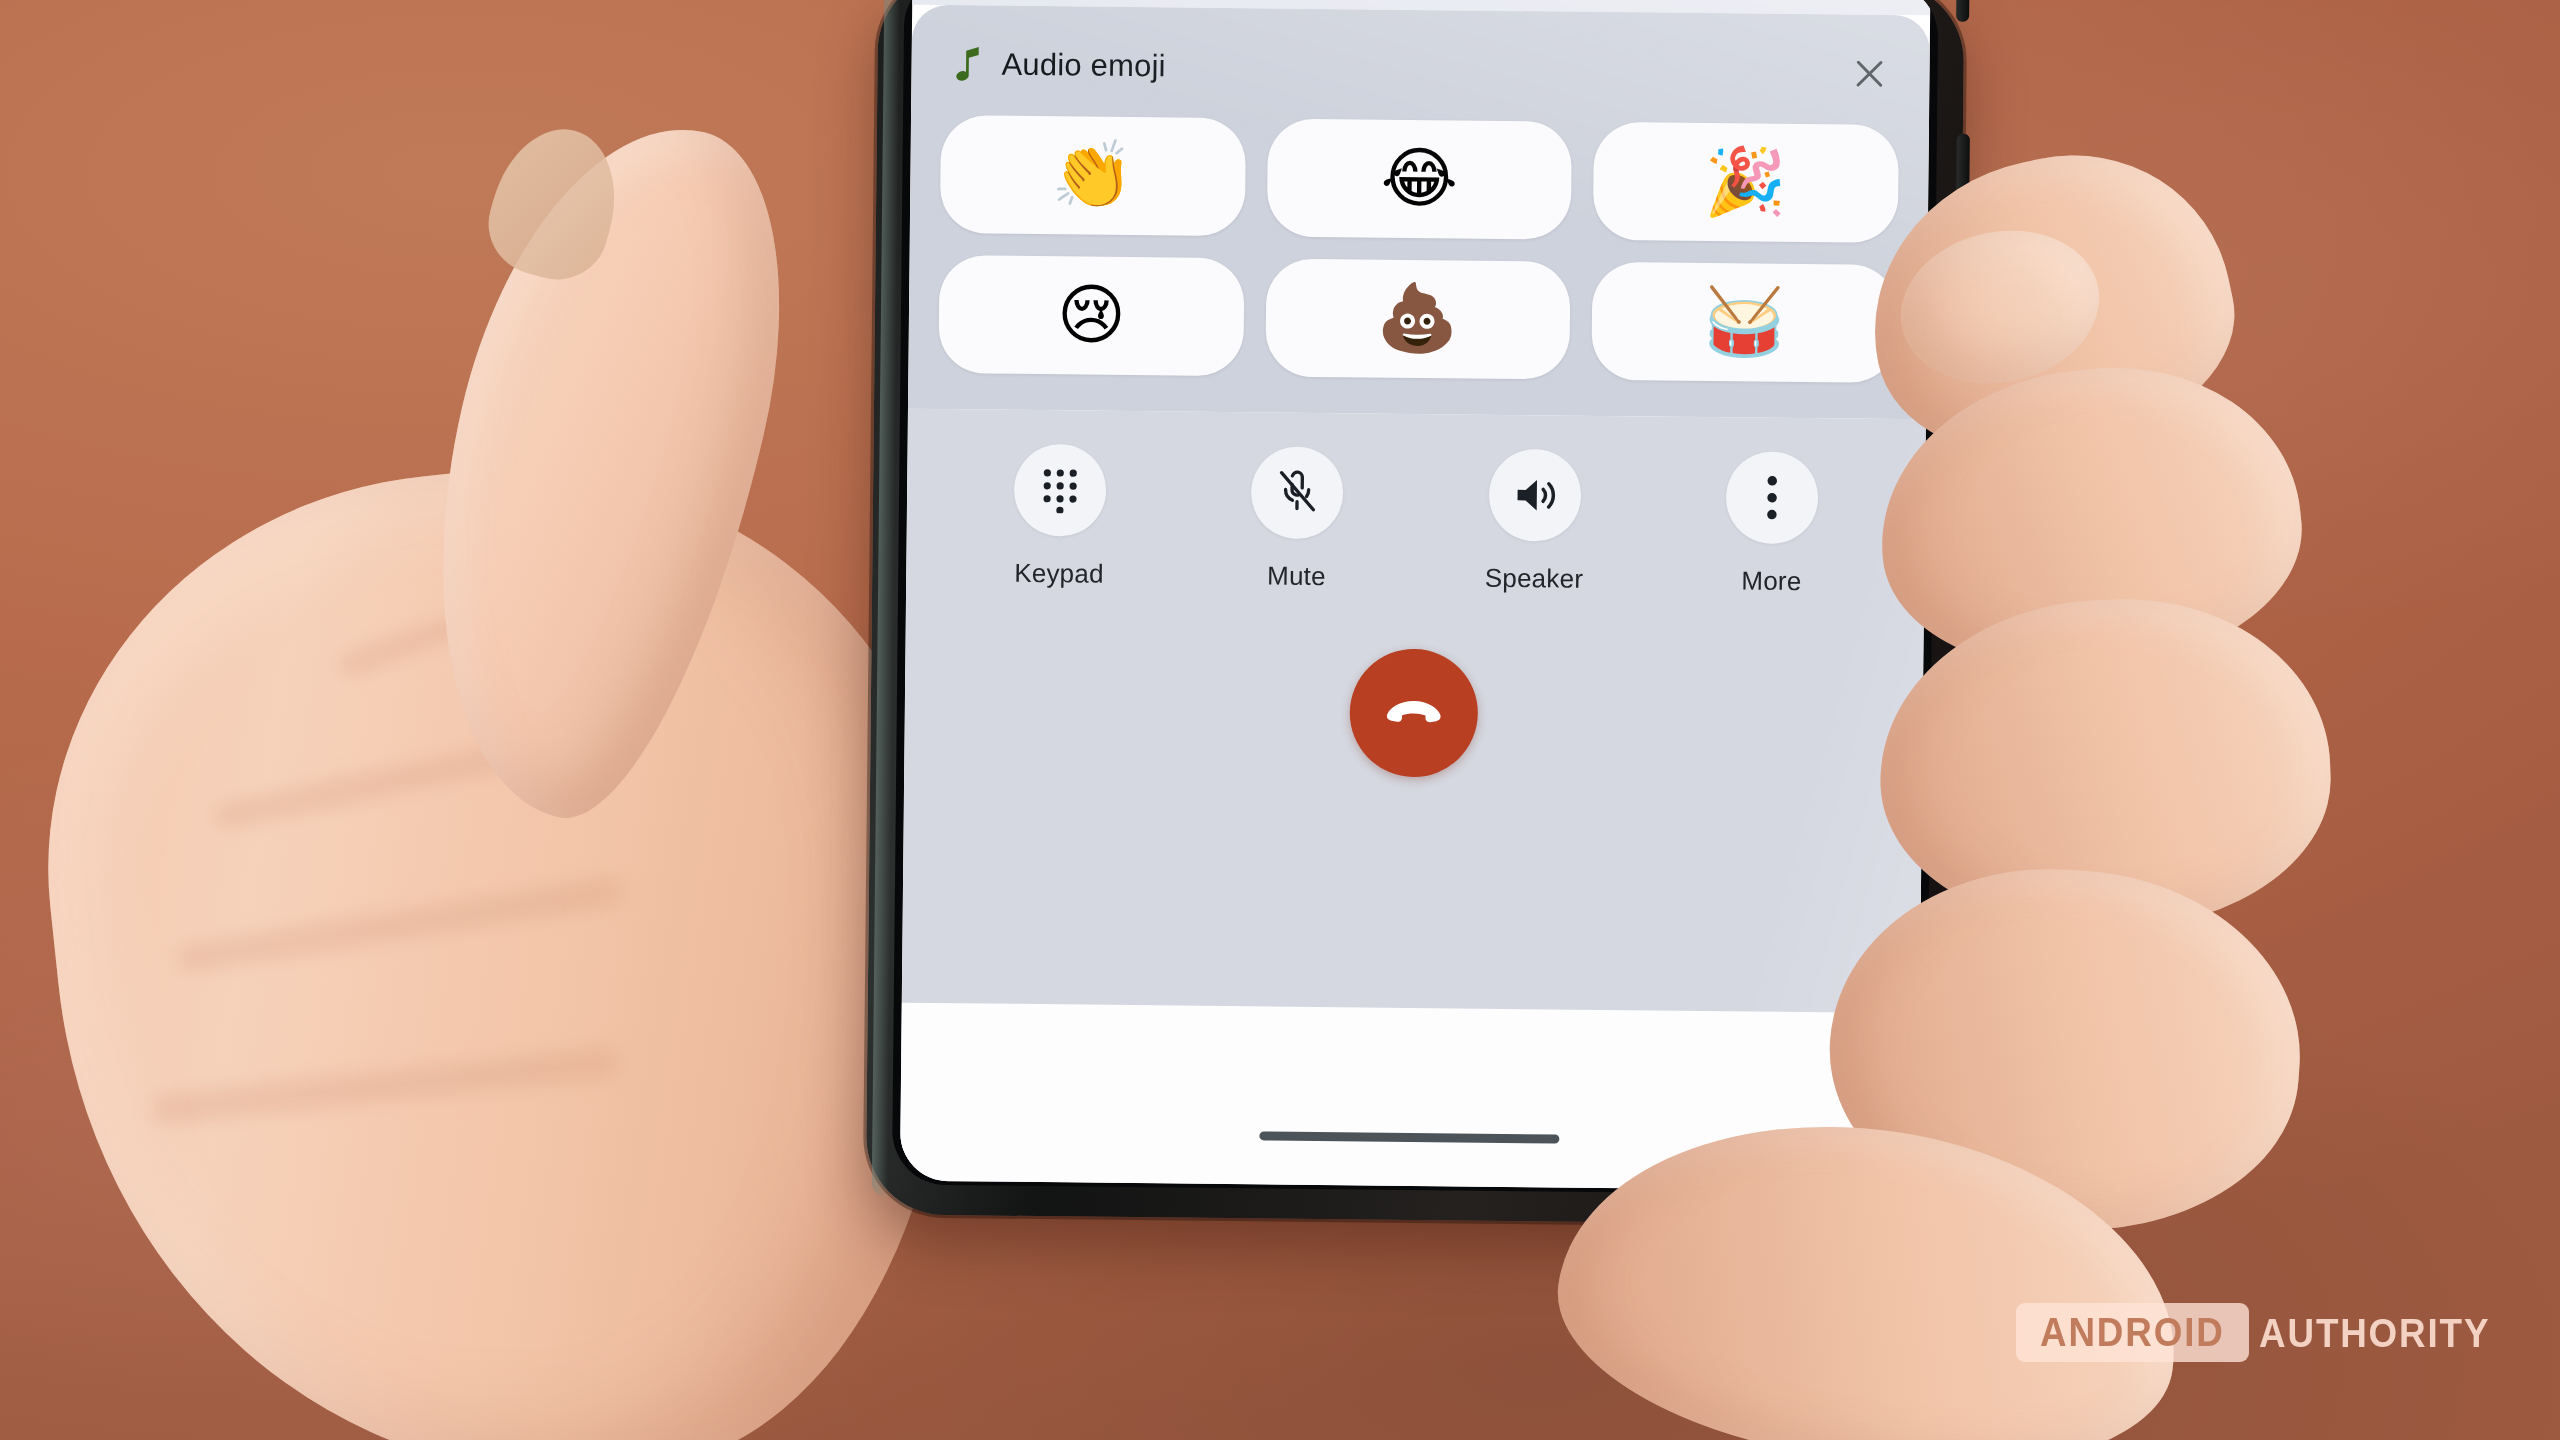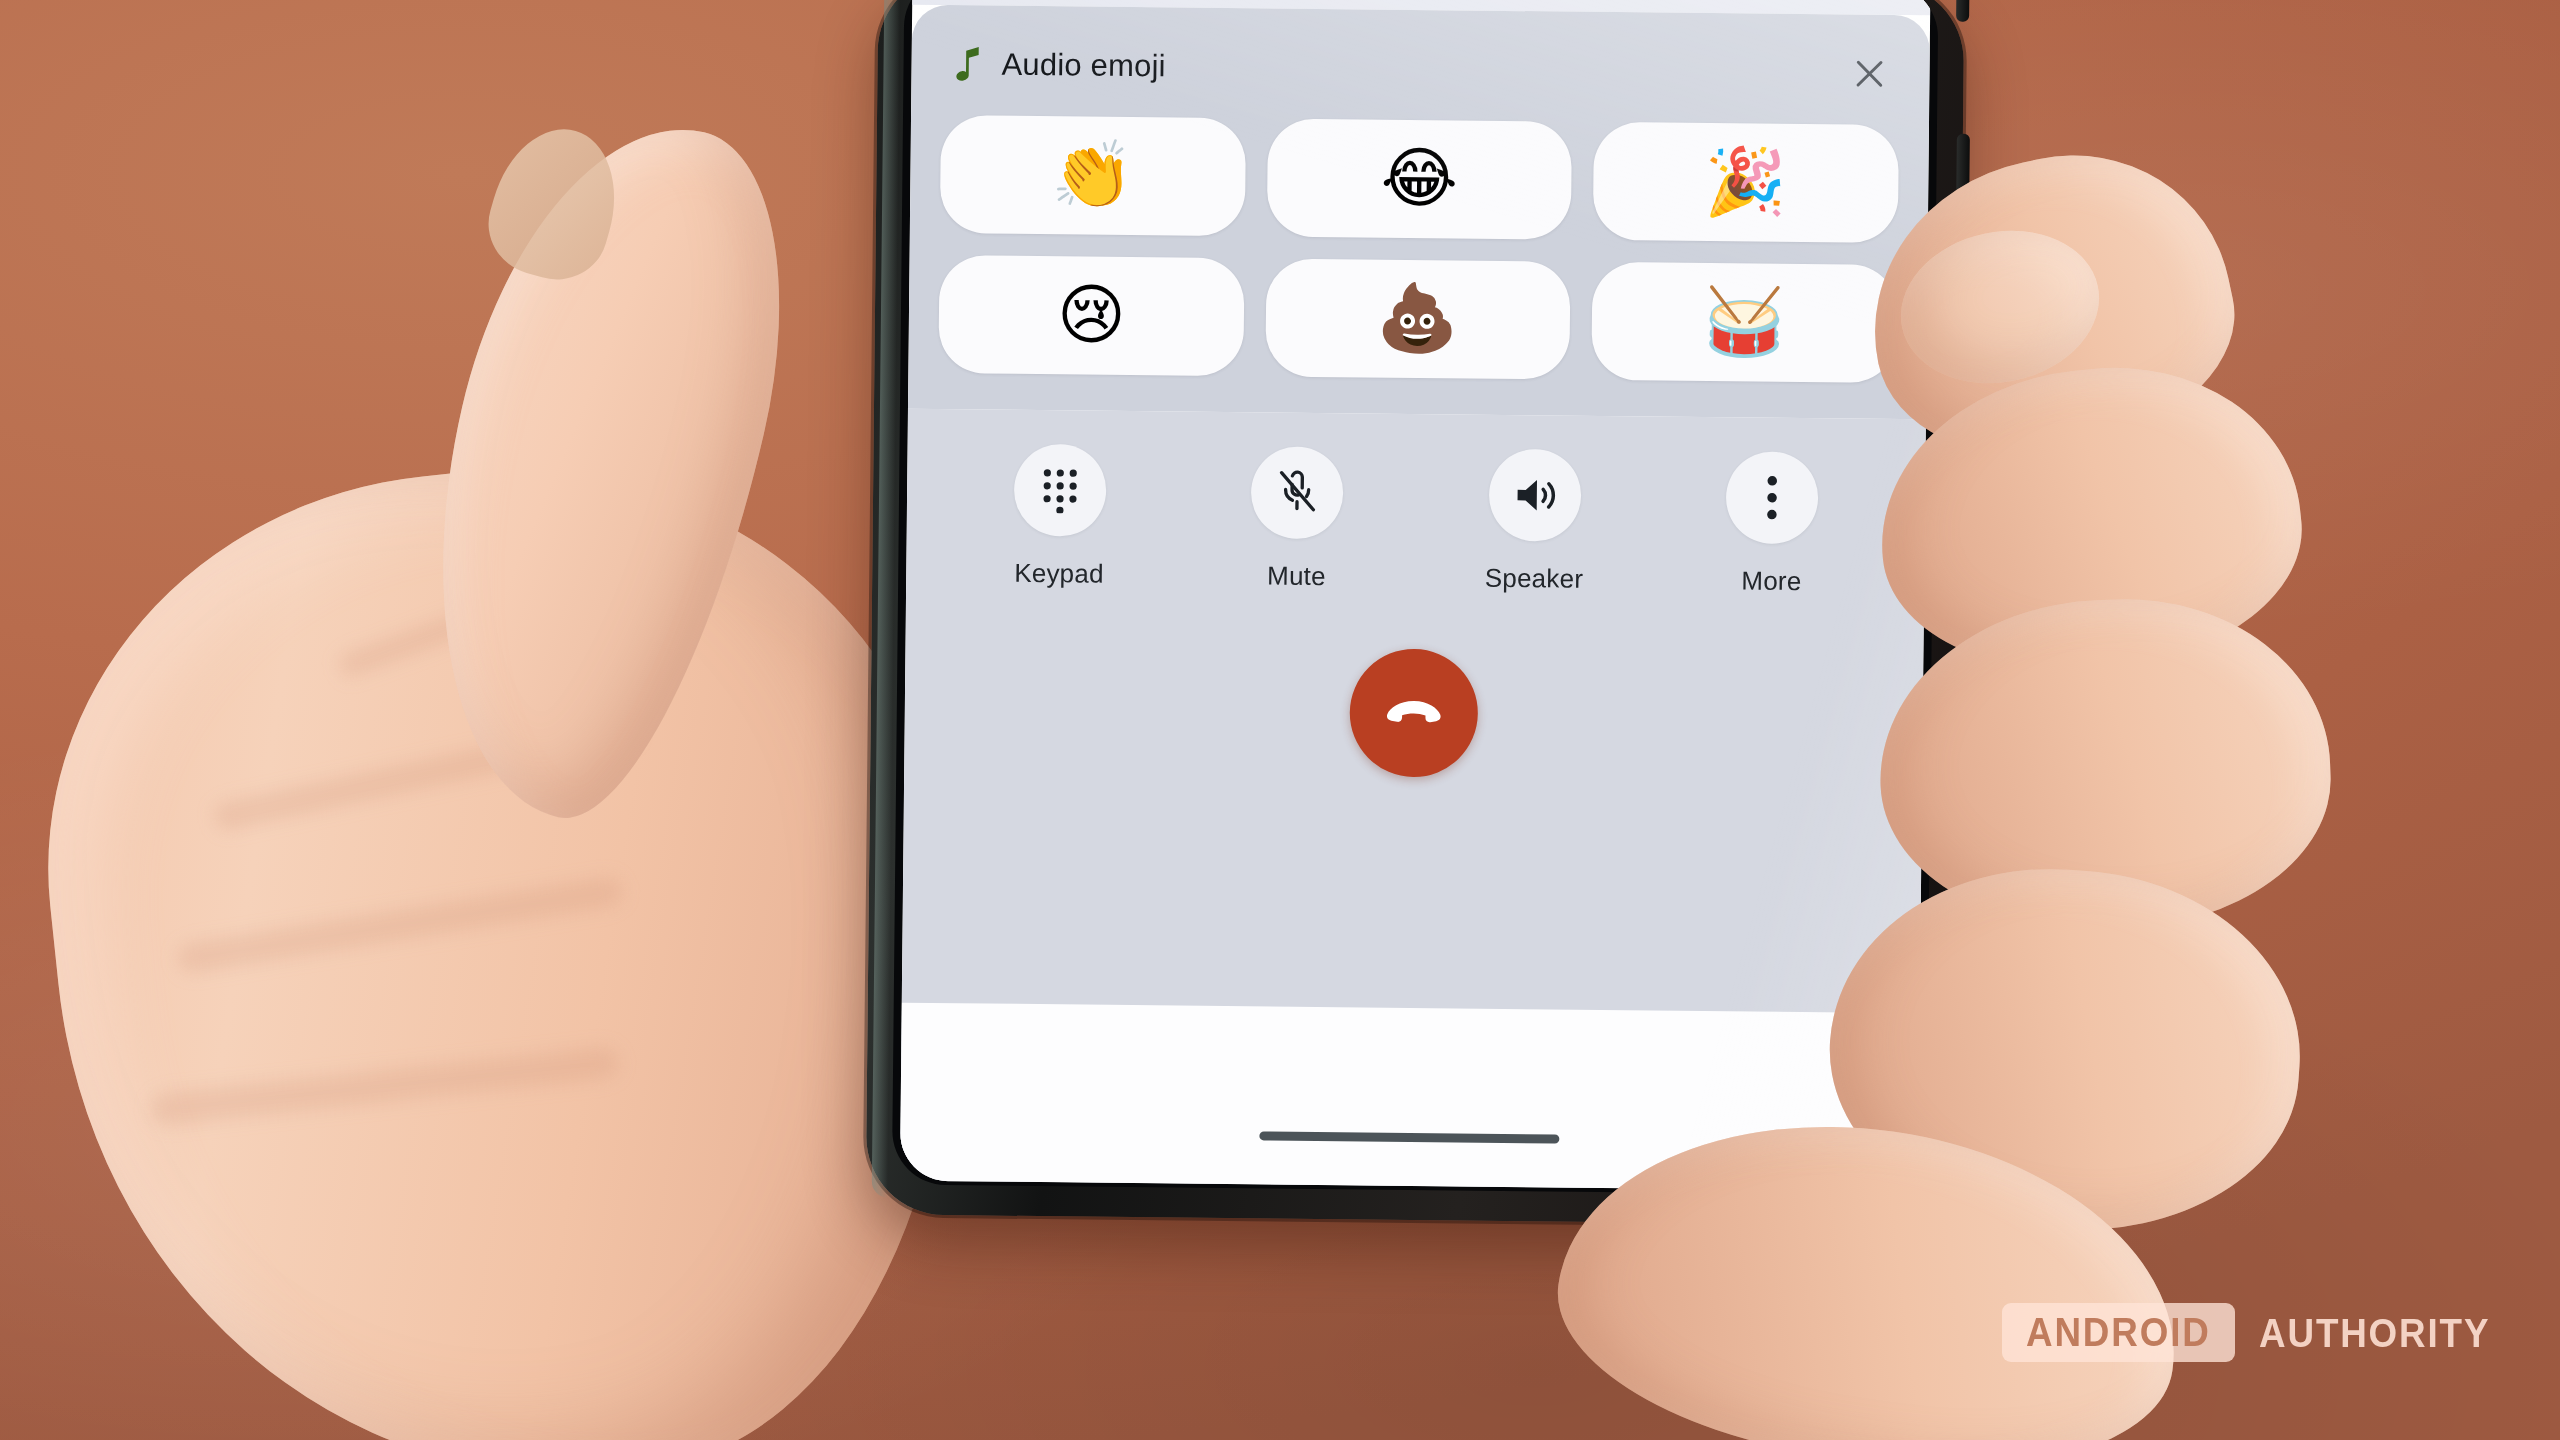--- a/index.html
+++ b/index.html
@@ -193,21 +193,21 @@
   #glare{
     position:absolute; inset:0; pointer-events:none; border-radius:48px;
     background:
       linear-gradient(196deg, rgba(255,255,255,.30) 0%, rgba(255,255,255,0) 26%),
       linear-gradient(285deg, rgba(255,255,255,.22) 0%, rgba(255,255,255,0) 18%);
   }
 
   
   #watermark{
     position:absolute; right:60px; bottom:78px;
-    display:flex; align-items:center; gap:14px;
+    display:flex; align-items:center; gap:0;
     font-family:"Liberation Sans", sans-serif;
   }
   #wm-box{
     background:rgba(255,228,215,.78);
     border-radius:9px;
     padding:9px 16px 10px 16px;
   }
   #wm-android{
     font-size:40px; font-weight:bold; letter-spacing:2px;
     color:#c07c5d; line-height:1;

